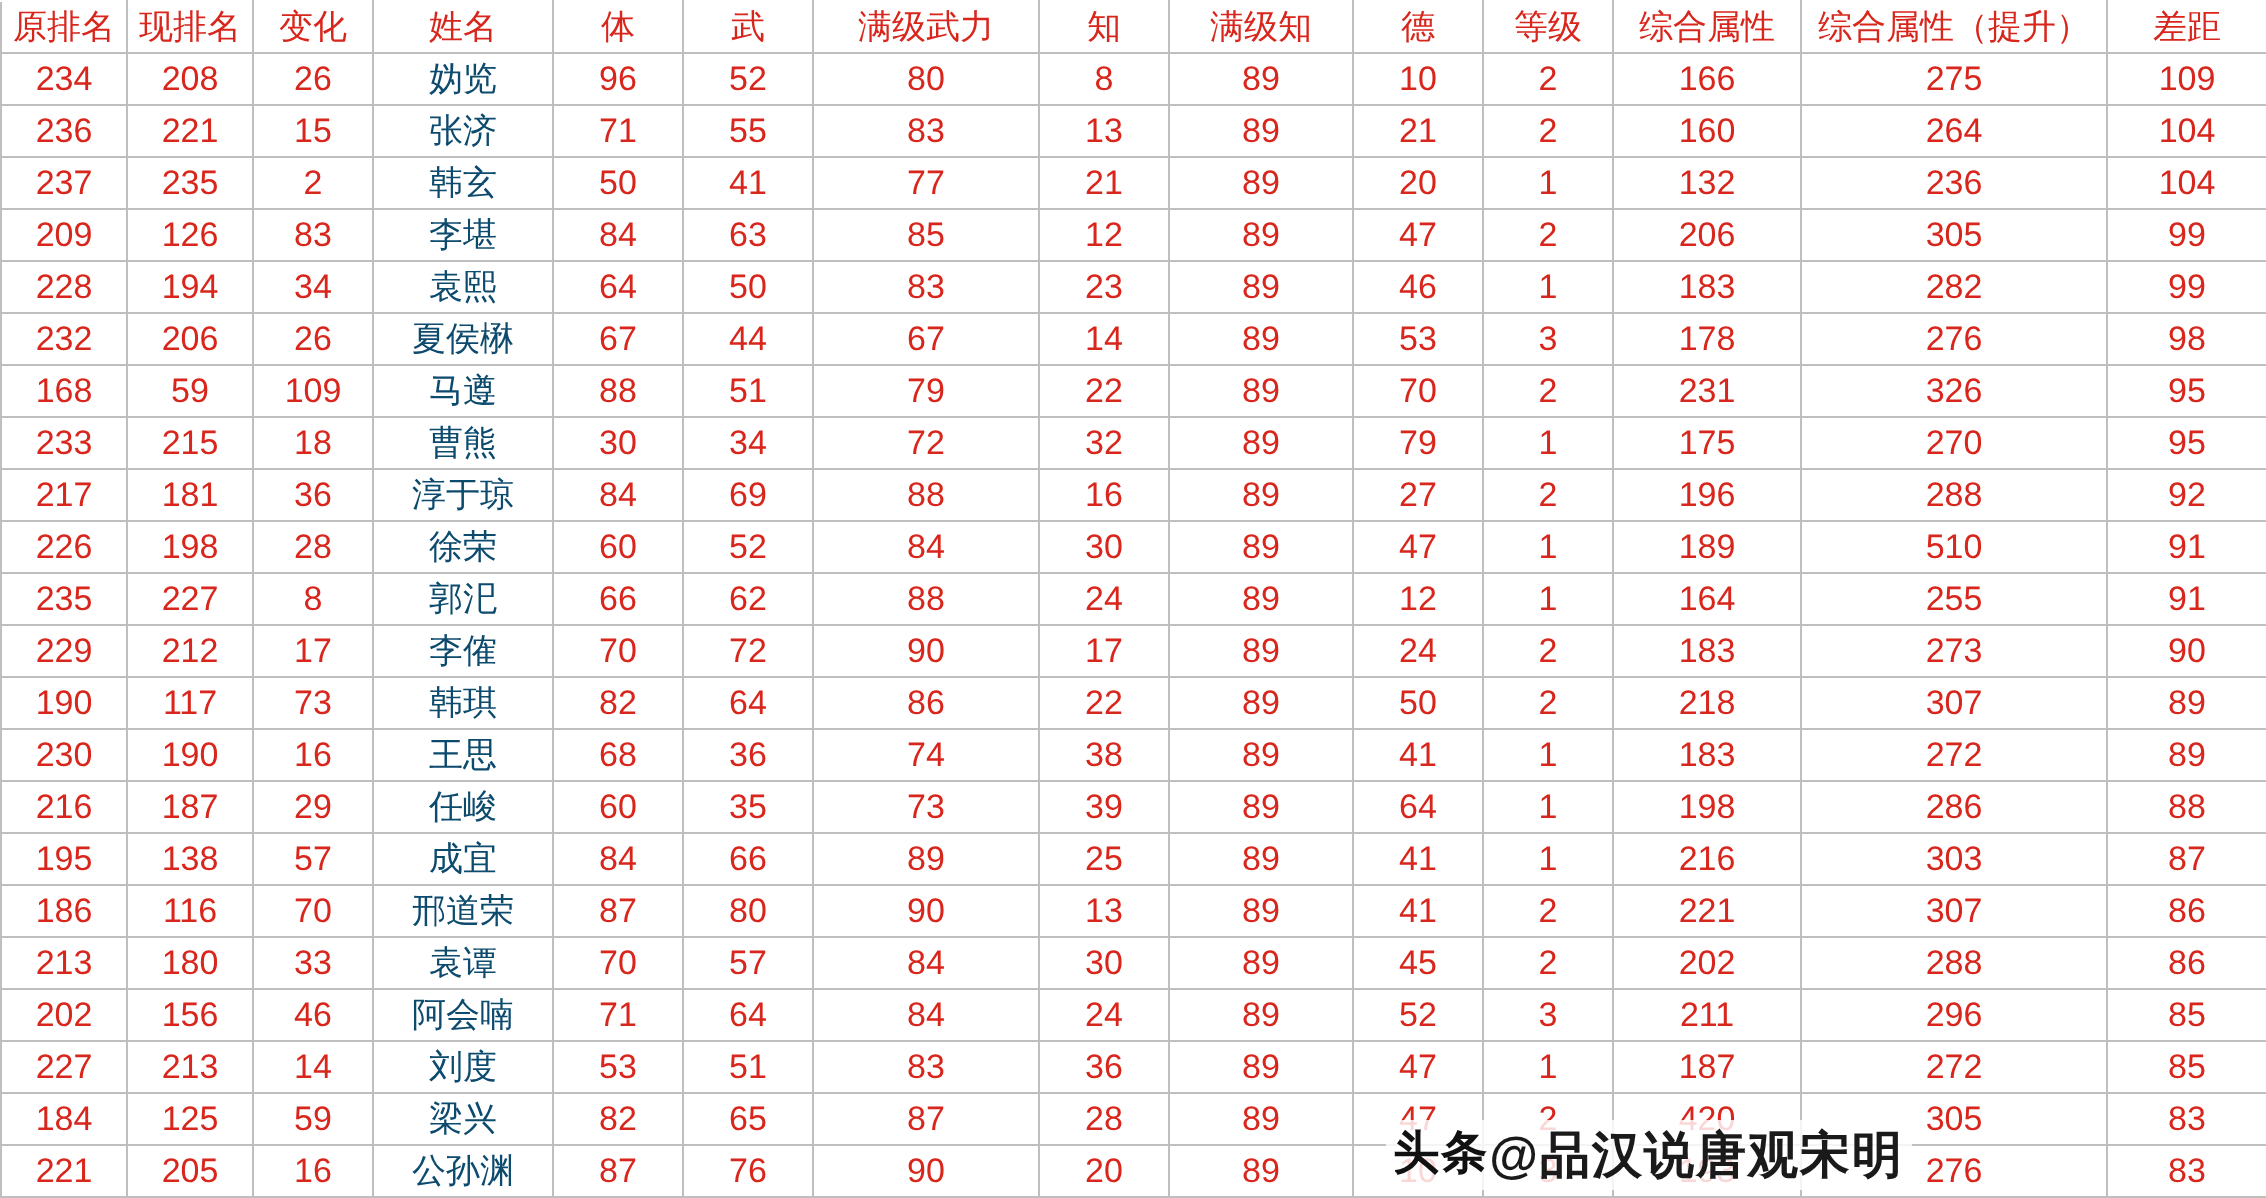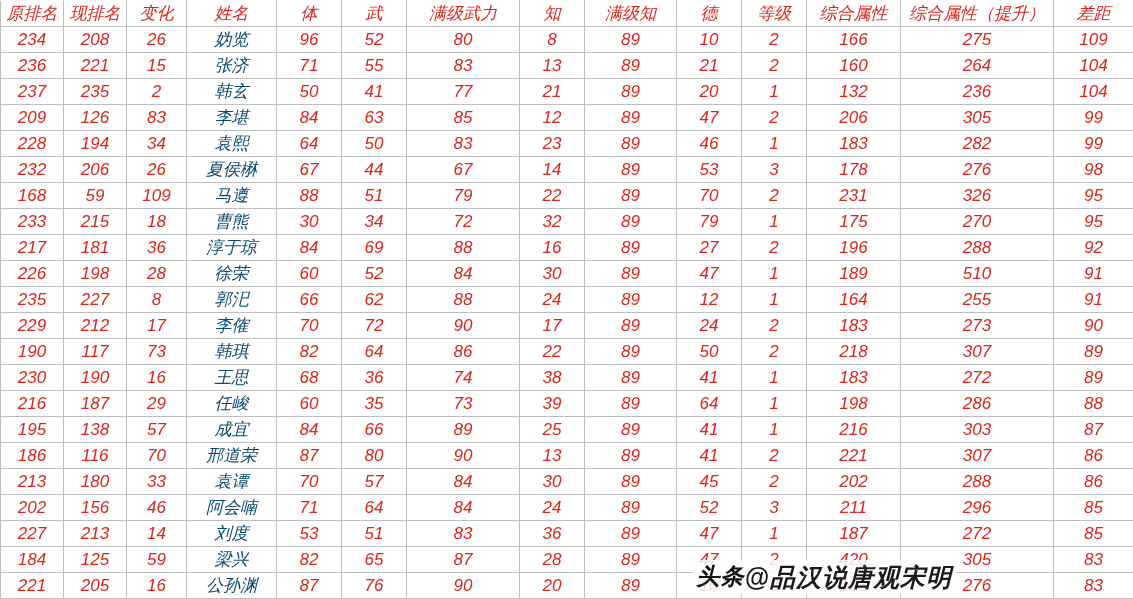--- a/index.html
+++ b/index.html
@@ -11,21 +11,20 @@
     width: 1133px;
     height: 599px;
     overflow: hidden;
     font-family: "Liberation Sans", sans-serif;
   }
   .sheet {
     position: relative;
     width: 964px;
     height: 599px;
     box-sizing: border-box;
-    font-style: italic;
   }
   table.grid {
     border-collapse: collapse;
     table-layout: fixed;
     width: 1133px;
     color: #d9261c;
   }
   table.grid th,
   table.grid td {
     border: 1px solid #bfbfbf;

